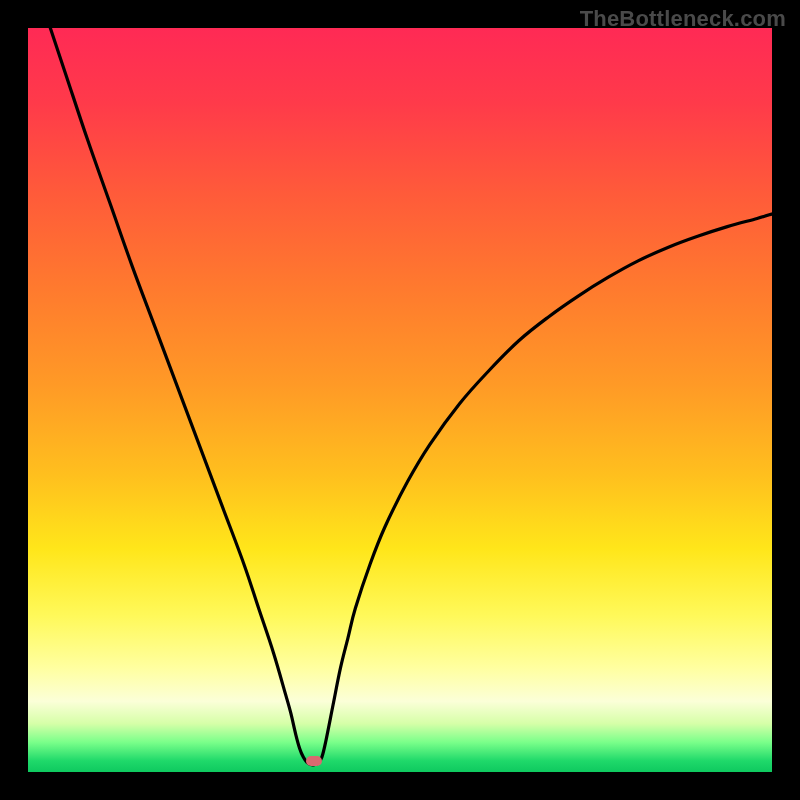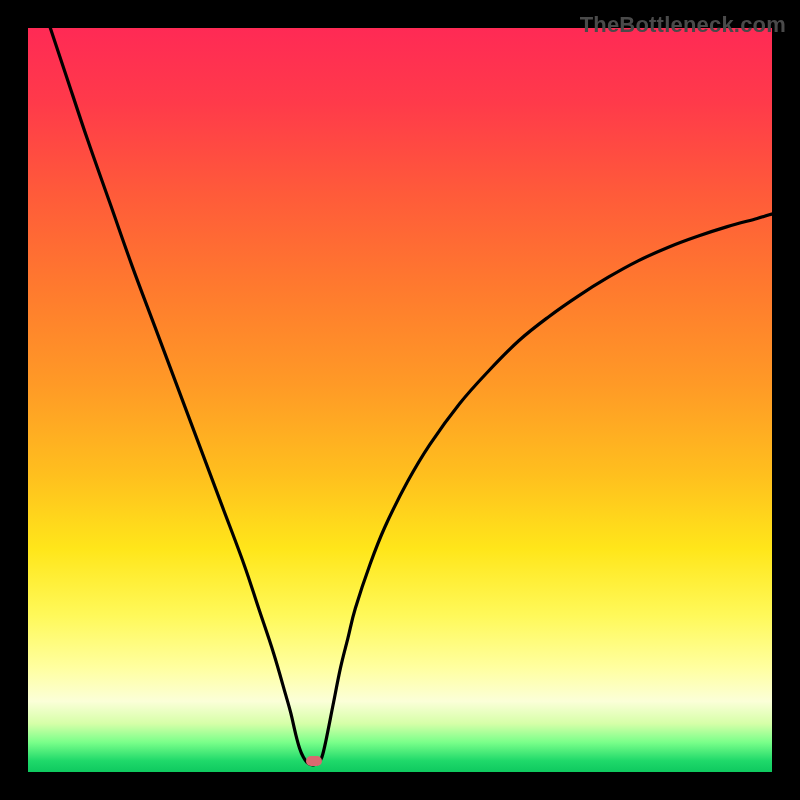--- a/index.html
+++ b/index.html
@@ -12,21 +12,21 @@
     font-family: Arial, Helvetica, sans-serif;
   }
   .container {
     position: relative;
     width: 800px;
     height: 800px;
     background: #000000;
   }
   .watermark {
     position: absolute;
-    top: 12px;
+    top: 6px;
     right: 14px;
     color: #4a4a4a;
     font-size: 22px;
     font-weight: 600;
     letter-spacing: 0.2px;
     z-index: 20;
   }
   .plot-frame {
     position: absolute;
     left: 28px;

